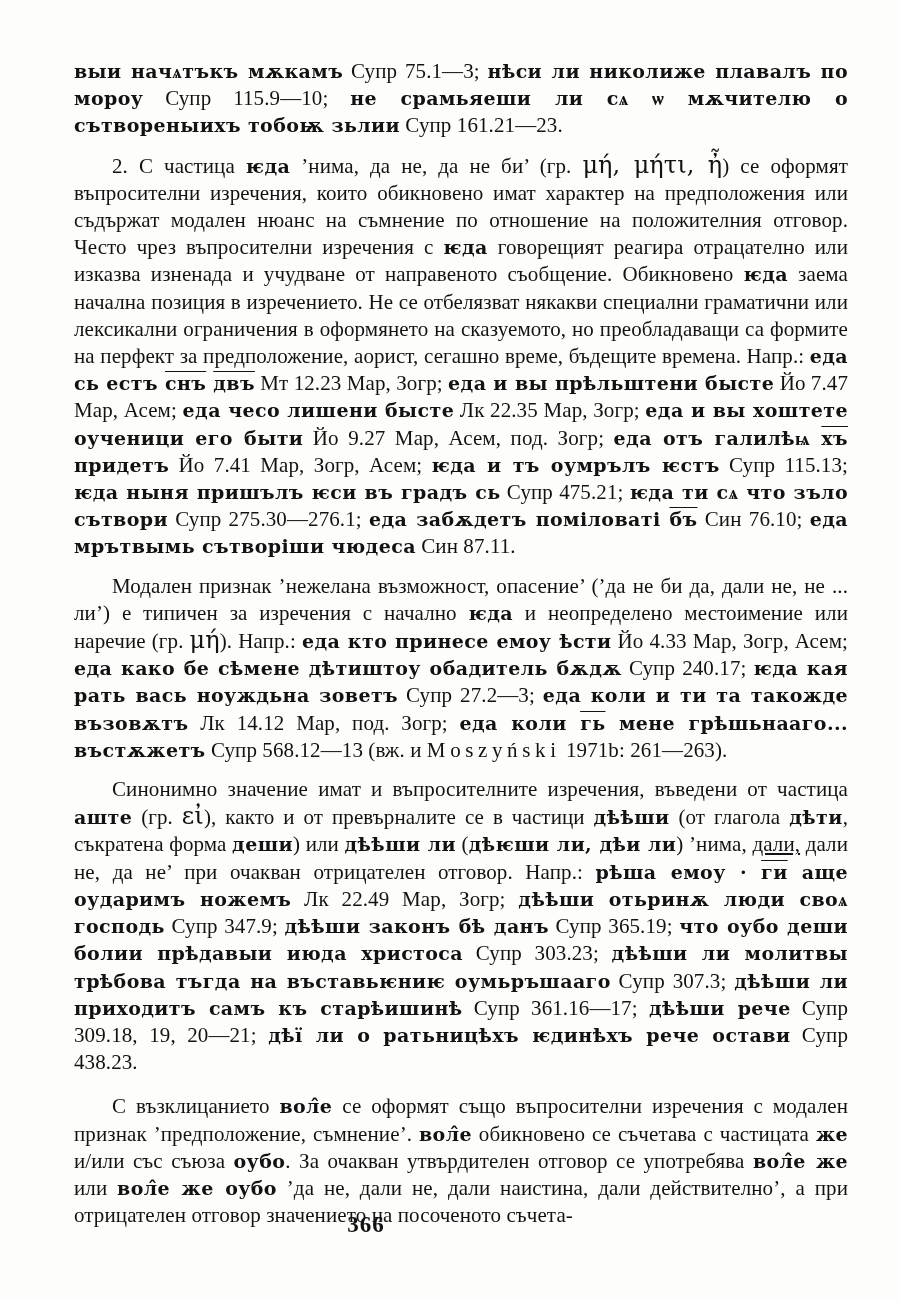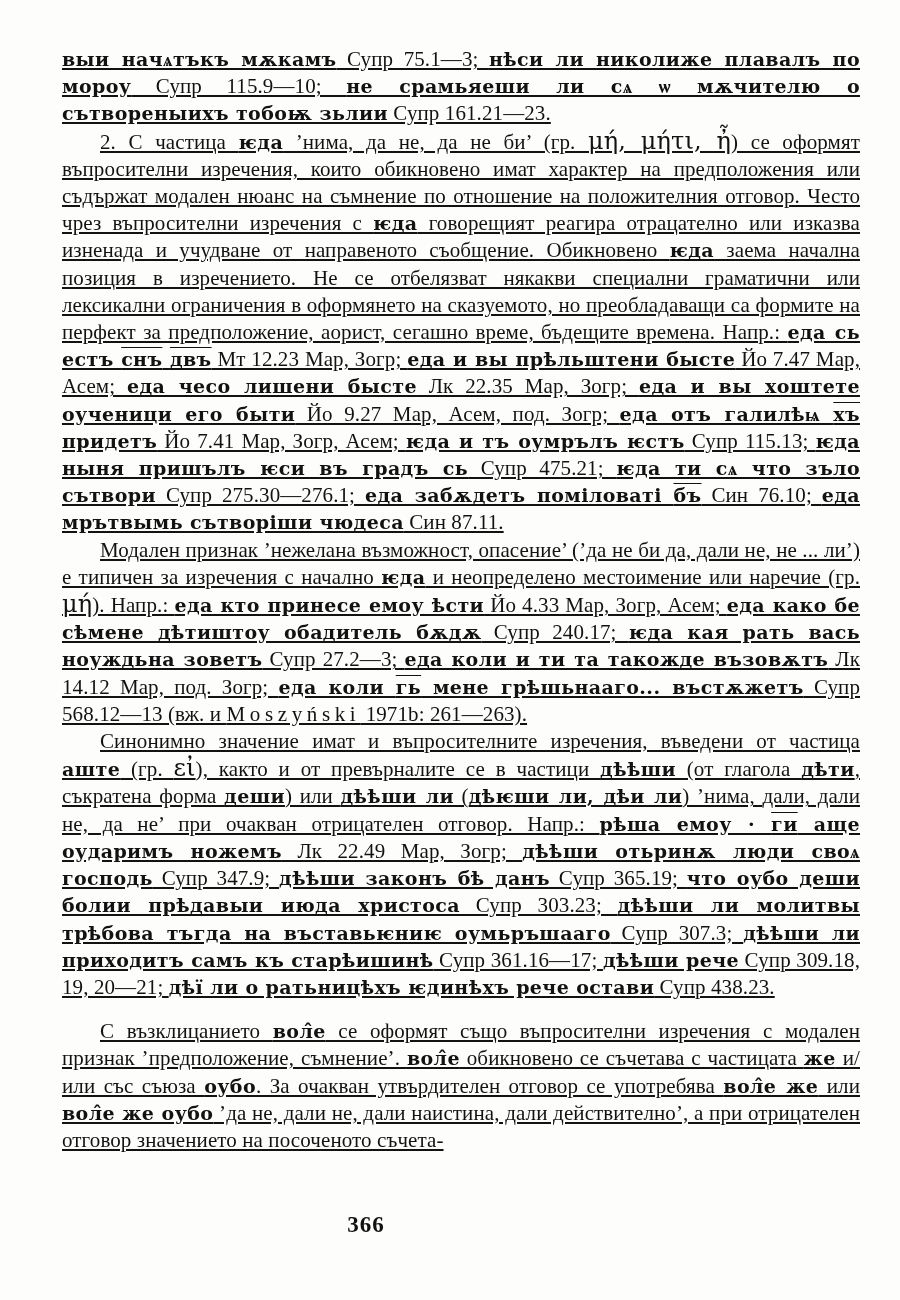--- a/index.html
+++ b/index.html
@@ -13,26 +13,25 @@
   }
   .page{
     position:absolute;inset:0;
     background:#fdfdfb;
   }
   .text-block{
     position:absolute;
     left:62px;top:46px;width:798px;
   }
   p.para{
-    margin:0;
+    margin:12px;
     font-size:21px;
     line-height:27.2px;
     text-align:justify;
     letter-spacing:0.1px;
-    text-decoration:underline;
   }
   p.para.indent{ text-indent:38px; }
   p.para.gap{ margin-top:17px; }
   
   .seg-ocs, .seg-ocst{
     font-family:"DejaVu Serif",serif;
     font-weight:700;
     font-size:19px;
     letter-spacing:0.4px;
   }

